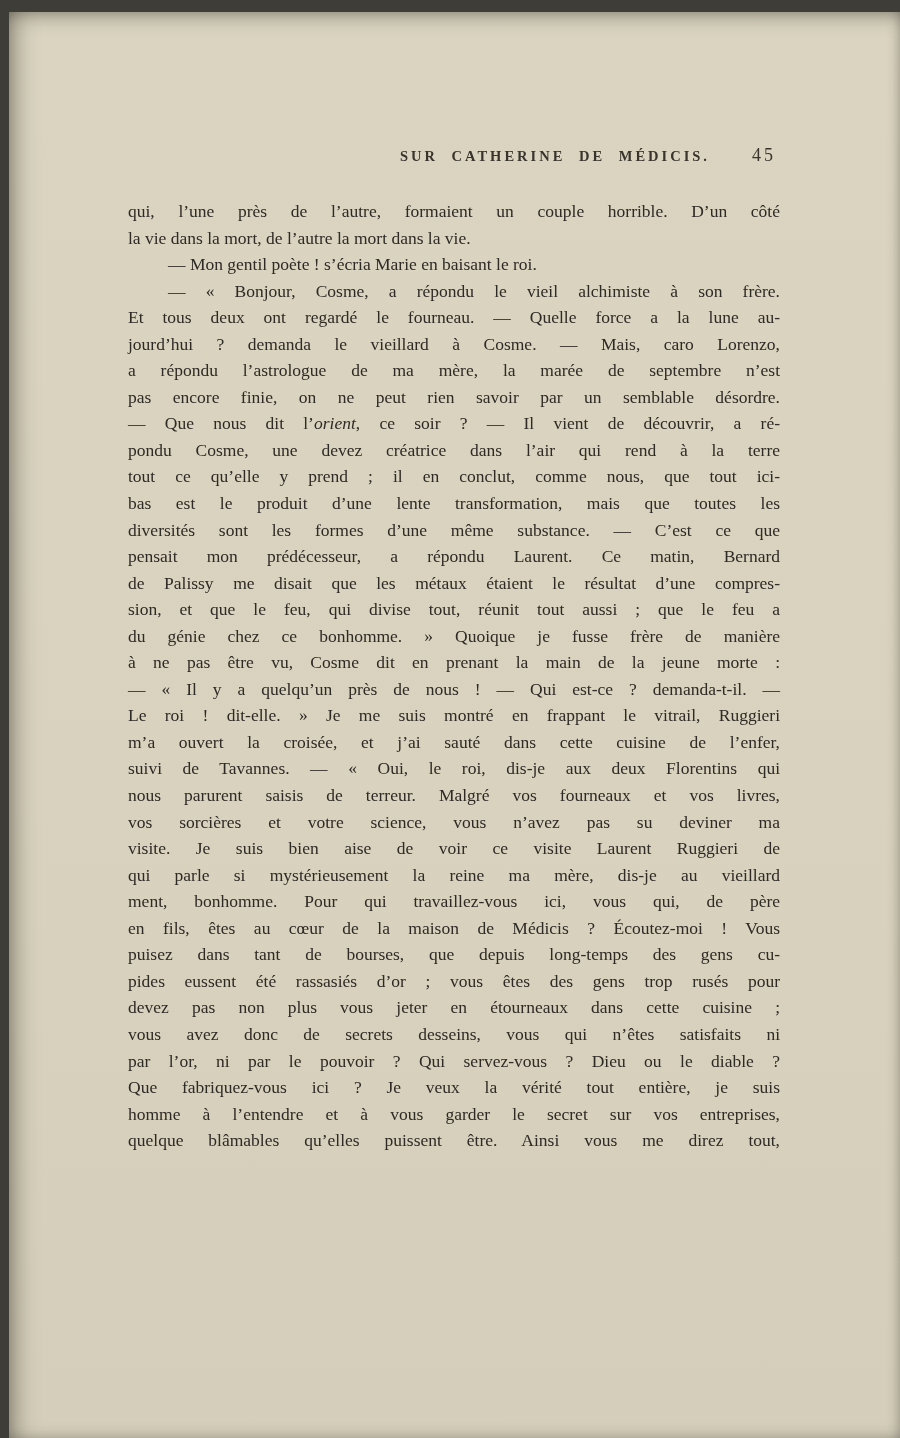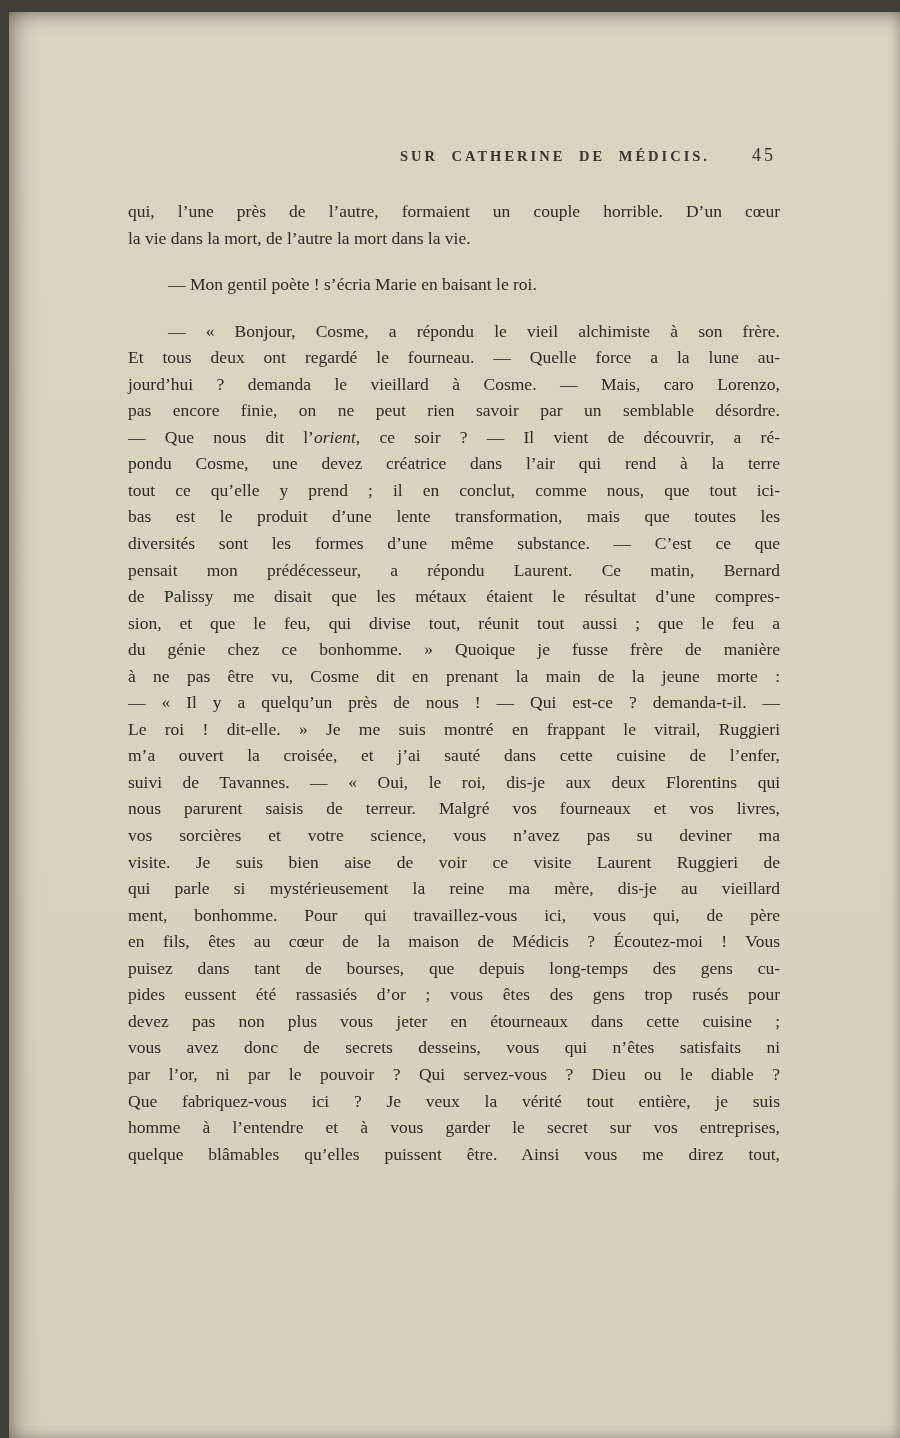--- a/index.html
+++ b/index.html
@@ -34,38 +34,39 @@
     font-size:18px; letter-spacing:3px;
     color:#39342c;
   }
   .text-block {
     position:absolute; top:186px; left:119px; width:652px;
     font-size:17.5px; line-height:26.55px;
     color:#2e2a25;
   }
   .line { text-align:justify; text-align-last:justify; white-space:normal; }
   .line.no-just { text-align-last:left; }
-  .line.indent { padding-left:40px;margin-top:20px; }
+  .line.indent { padding-left:40px; }
   .line i { }
 </style>
 </head>
 <body>
 
 <div class="scan-page">
   <div class="running-head">
     <div class="title">SUR CATHERINE DE MÉDICIS.</div>
     <div class="folio">45</div>
   </div>
   <div class="text-block">
-      <div class="line"><span>qui, l’une près de l’autre, formaient un couple horrible. D’un cœur</span></div>
+      <div class="line"><span>qui, l’une près de l’autre, formaient un couple horrible. D’un côté</span></div>
       <div class="line no-just"><span>la vie dans la mort, de l’autre la mort dans la vie.</span></div>
       <div class="line no-just indent"><span>— Mon gentil poète ! s’écria Marie en baisant le roi.</span></div>
       <div class="line indent"><span>— « Bonjour, Cosme, a répondu le vieil alchimiste à son frère.</span></div>
       <div class="line"><span>Et tous deux ont regardé le fourneau. — Quelle force a la lune au-</span></div>
       <div class="line"><span>jourd’hui ? demanda le vieillard à Cosme. — Mais, caro Lorenzo,</span></div>
+      <div class="line"><span>a répondu l’astrologue de ma mère, la marée de septembre n’est</span></div>
       <div class="line"><span>pas encore finie, on ne peut rien savoir par un semblable désordre.</span></div>
       <div class="line"><span>— Que nous dit l’</span><i>orient</i><span>, ce soir ? — Il vient de découvrir, a ré-</span></div>
       <div class="line"><span>pondu Cosme, une devez créatrice dans l’air qui rend à la terre</span></div>
       <div class="line"><span>tout ce qu’elle y prend ; il en conclut, comme nous, que tout ici-</span></div>
       <div class="line"><span>bas est le produit d’une lente transformation, mais que toutes les</span></div>
       <div class="line"><span>diversités sont les formes d’une même substance. — C’est ce que</span></div>
       <div class="line"><span>pensait mon prédécesseur, a répondu Laurent. Ce matin, Bernard</span></div>
       <div class="line"><span>de Palissy me disait que les métaux étaient le résultat d’une compres-</span></div>
       <div class="line"><span>sion, et que le feu, qui divise tout, réunit tout aussi ; que le feu a</span></div>
       <div class="line"><span>du génie chez ce bonhomme. » Quoique je fusse frère de manière</span></div>

